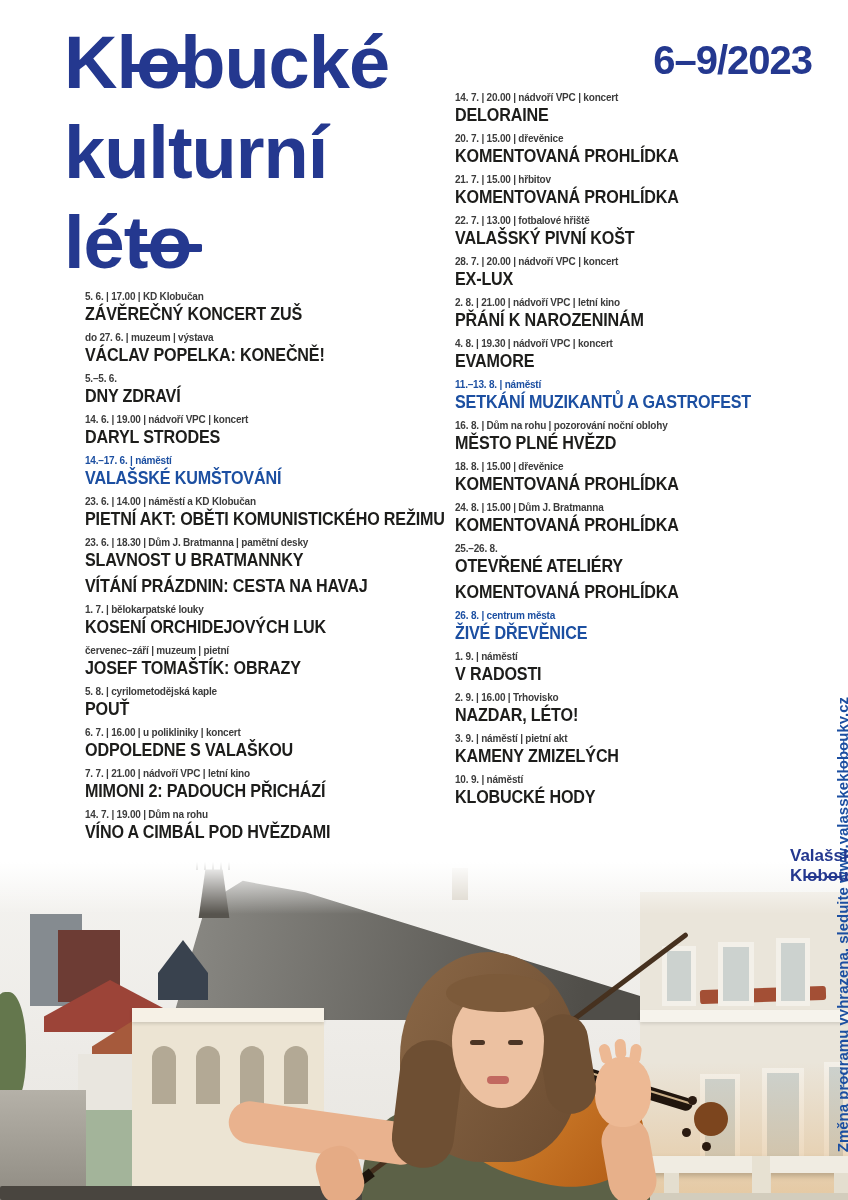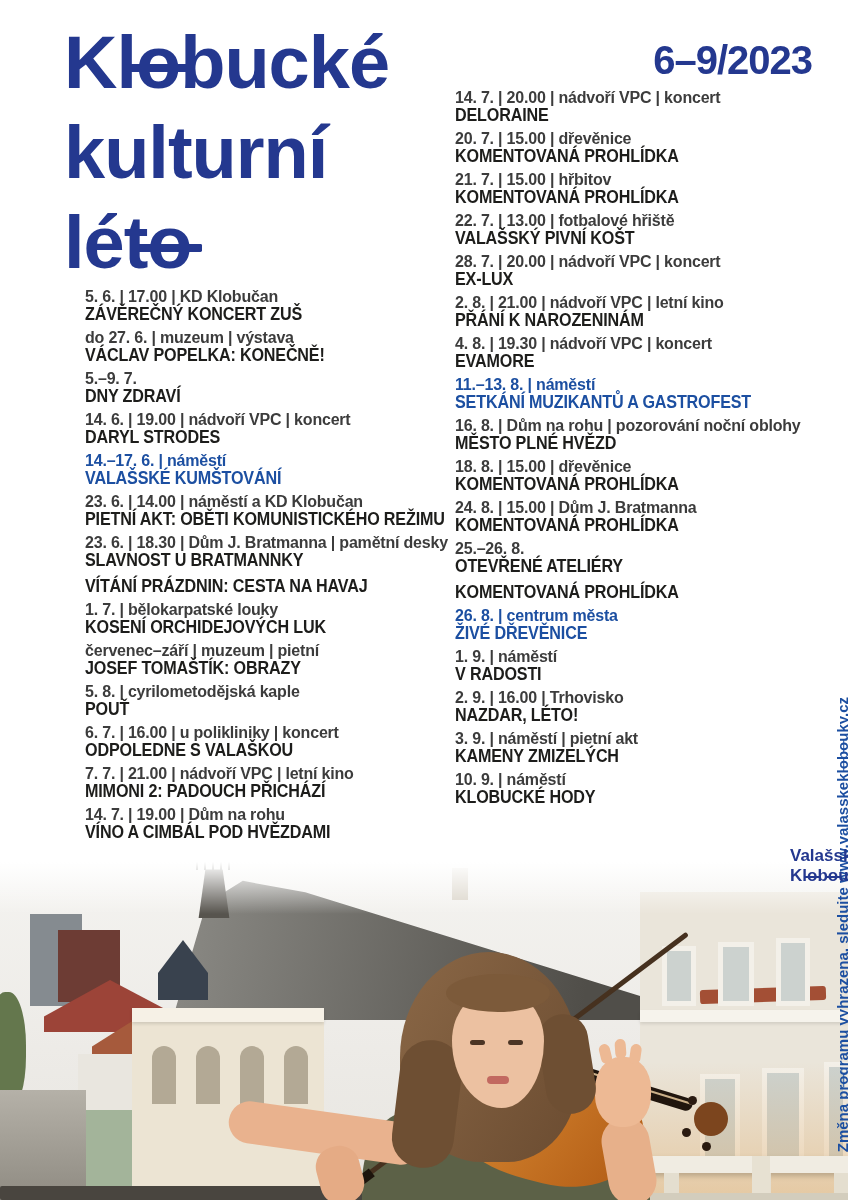--- a/index.html
+++ b/index.html
@@ -24,21 +24,21 @@
 
   
   .date-range{position:absolute;top:38px;right:36px;color:var(--brand-blue);
     font-size:40px;font-weight:700;letter-spacing:-1px;z-index:2;}
 
   
   .col{position:absolute;width:372px;z-index:3;}
   .col-left{left:85px;top:289px;}
   .col-right{left:455px;top:90px;}
   .event{margin-bottom:6px;}
-  .event .meta{font-size:16px;line-height:15px;font-weight:700;color:var(--meta-gray);
+  .event .meta{font-size:10px;line-height:15px;font-weight:700;color:var(--meta-gray);
     white-space:nowrap;letter-spacing:-0.2px;}
   .event .title{font-size:19px;line-height:20px;font-weight:700;color:var(--text-dark);
     white-space:nowrap;transform:scaleX(0.85);transform-origin:left center;letter-spacing:-0.2px;}
   .event.highlight .meta,.event.highlight .title{color:var(--highlight-blue);}
 
   
   .vnote{position:absolute;top:697px;right:14px;transform:rotate(-90deg);
     transform-origin:top right;white-space:nowrap;font-size:15px;font-weight:700;
     color:var(--highlight-blue);z-index:3;}
 
@@ -167,21 +167,21 @@
         <div class="meta">5. 6. | 17.00 | KD Klobučan</div>
         <div class="title">ZÁVĚREČNÝ KONCERT ZUŠ</div>
       </div>
 
       <div class="event">
         <div class="meta">do 27. 6. | muzeum | výstava</div>
         <div class="title">VÁCLAV POPELKA: KONEČNĚ!</div>
       </div>
 
       <div class="event">
-        <div class="meta">5.–9. 7.</div>
+        <div class="meta">5.–5. 6.</div>
         <div class="title">DNY ZDRAVÍ</div>
       </div>
 
       <div class="event">
         <div class="meta">14. 6. | 19.00 | nádvoří VPC | koncert</div>
         <div class="title">DARYL STRODES</div>
       </div>
 
       <div class="event highlight">
         <div class="meta">14.–17. 6. | náměstí</div>

